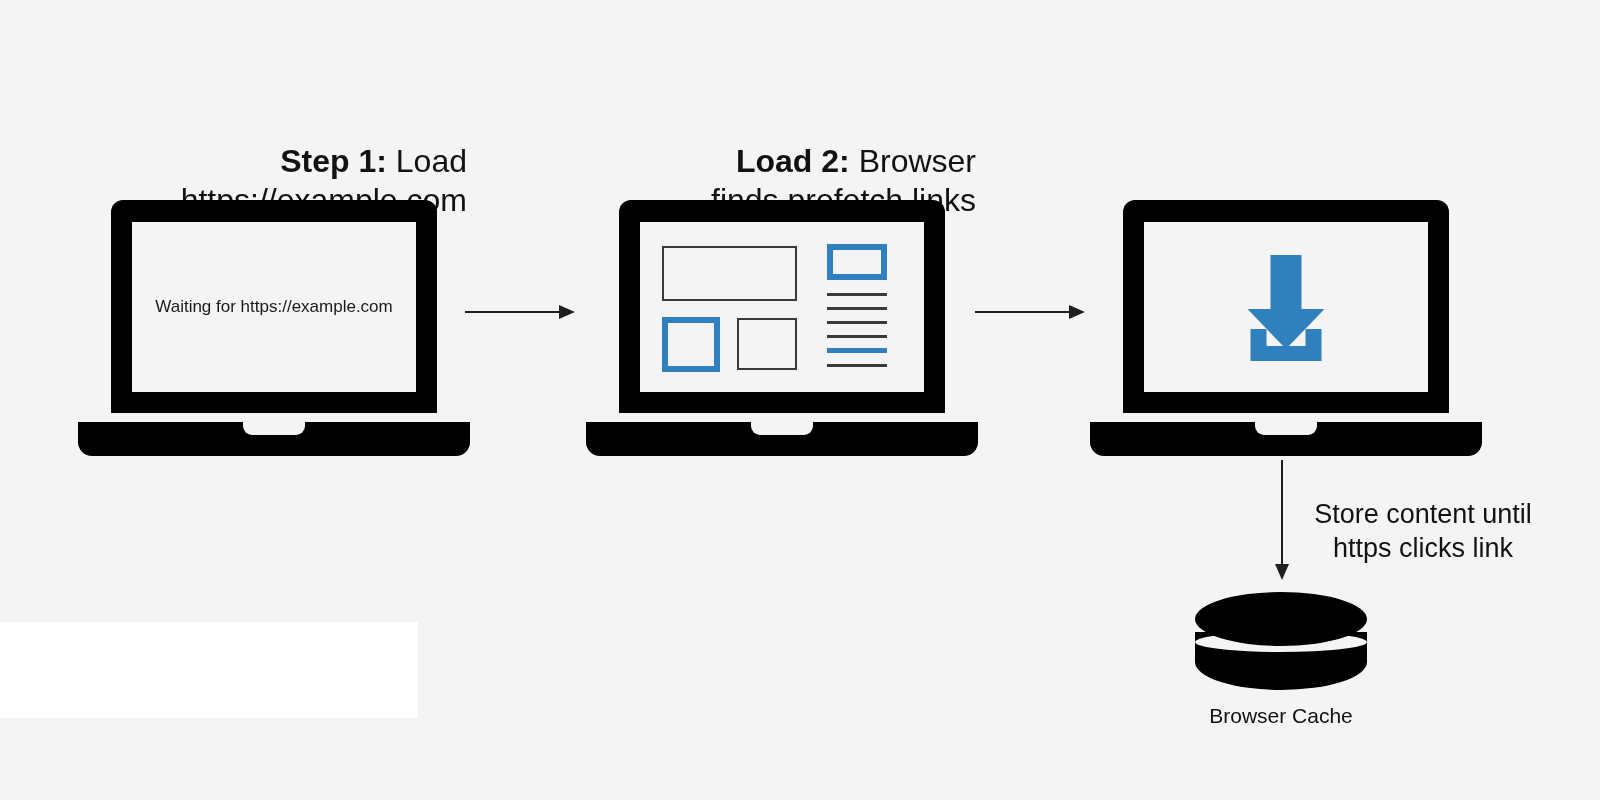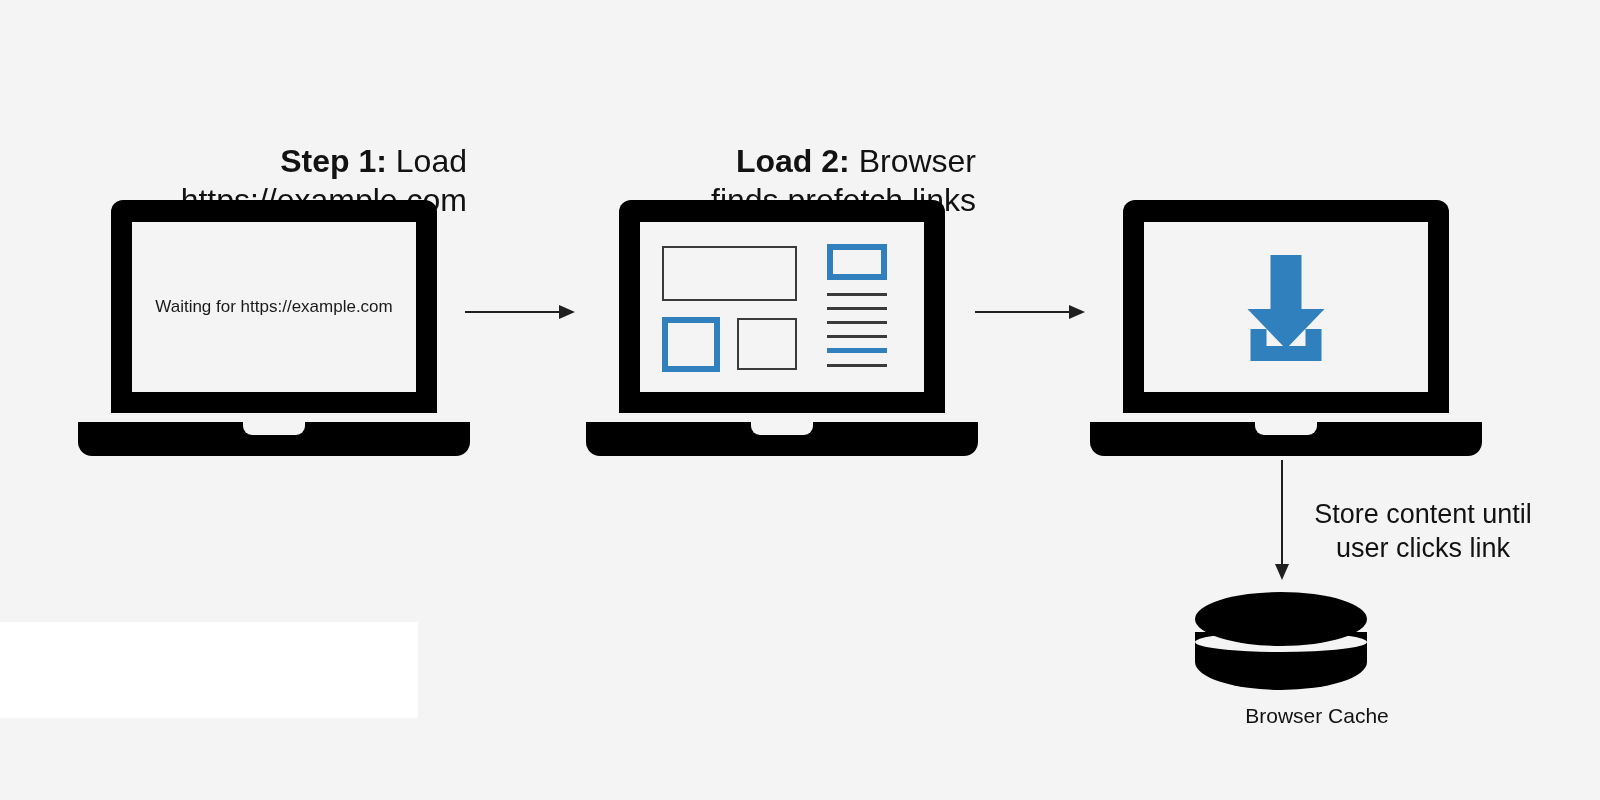--- a/index.html
+++ b/index.html
@@ -155,21 +155,21 @@
   .annotation {
     position: absolute;
     font-size: 27px;
     line-height: 1.25;
     color: #121212;
     text-align: center;
     white-space: pre-line;
   }
 
   
-  .db-icon { position: absolute; width: 172px; height: 100px; padding-left: 24px; }
+  .db-icon { position: absolute; width: 172px; height: 100px; }
   .db-top {
     position: absolute;
     left: 0; top: 0;
     width: 172px; height: 54px;
     background: #000000;
     border-radius: 50%;
   }
   .db-body {
     position: absolute;
     left: 0; top: 40px;
@@ -273,21 +273,21 @@
     <div class="laptop-base"></div>
     <div class="laptop-notch"></div>
   </div>
 
   <div class="v-arrow" style="left:1275px; top:460px; height:122px;">
     <div class="shaft" style="height:106px;"></div>
     <div class="head" style="top:104px;"></div>
   </div>
 
   <div class="annotation" style="left:1298px; top:498px; width:250px;">Store content until
-user clicks link</div>
+https clicks link</div>
 
   <div class="db-icon" style="left:1195px; top:592px;">
     <div class="db-body"></div>
     <div class="db-gap"></div>
     <div class="db-top"></div>
     <div class="db-label">Browser Cache</div>
   </div>
 
   <div class="title-band" style="left:0px; top:622px; width:418px; height:96px;"></div>
 

